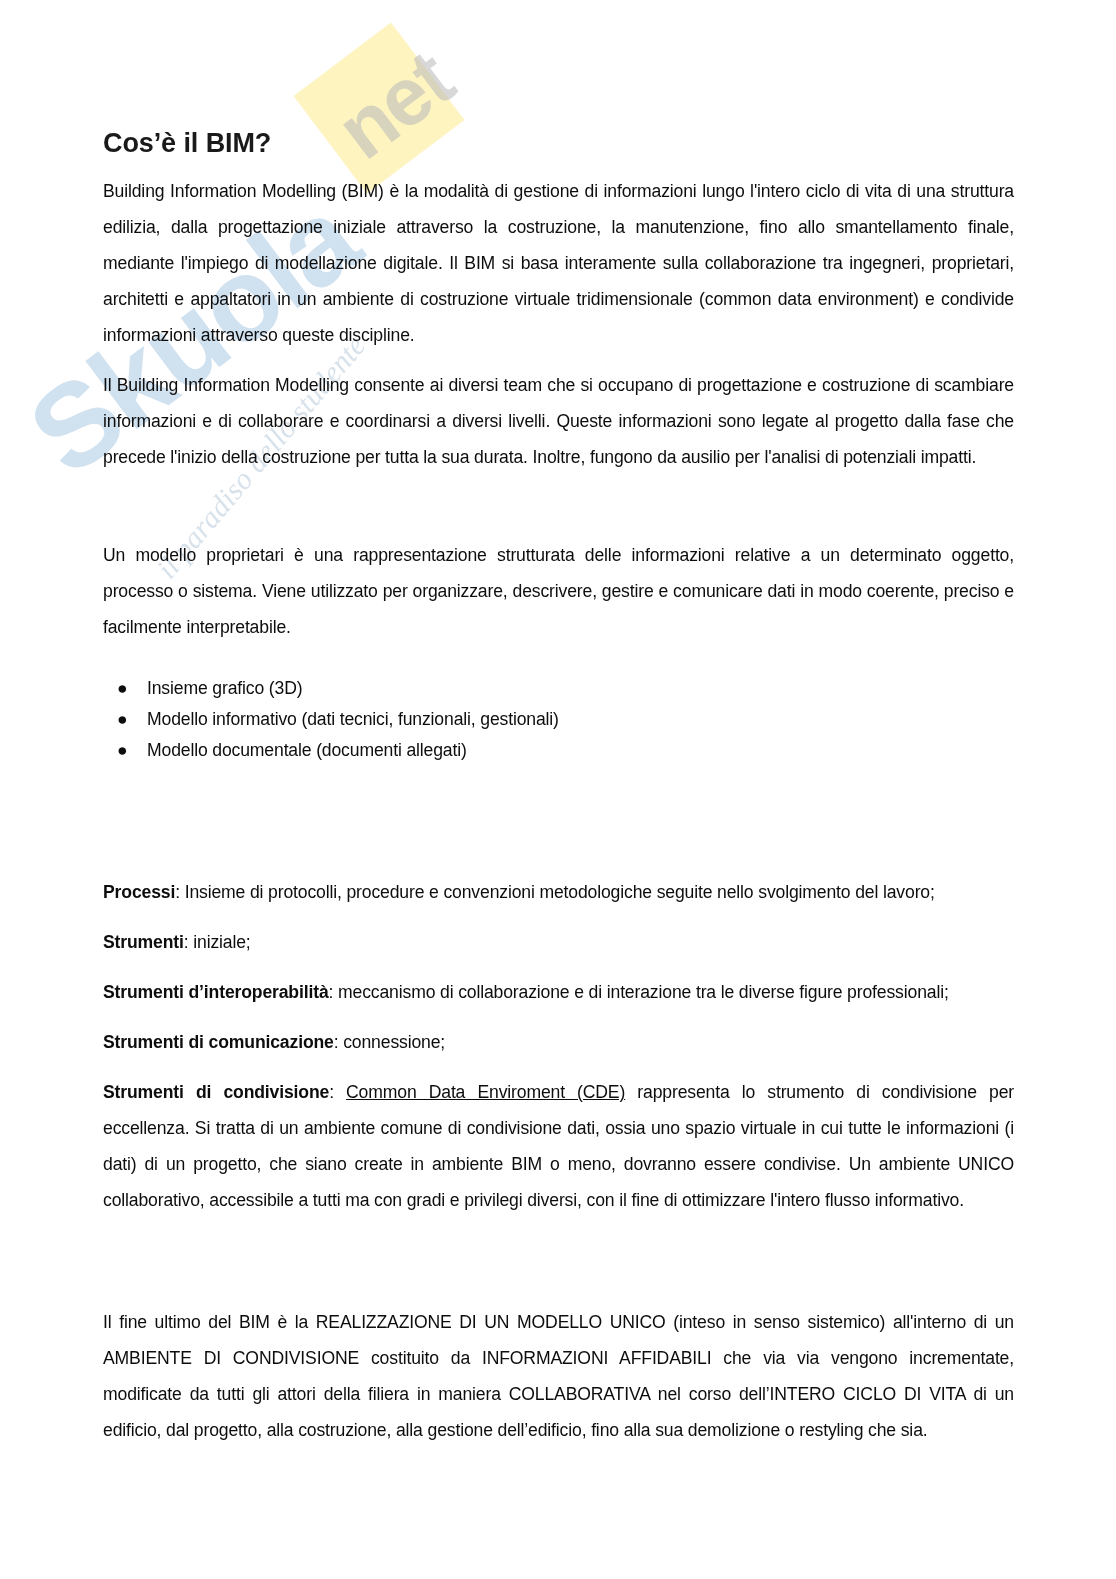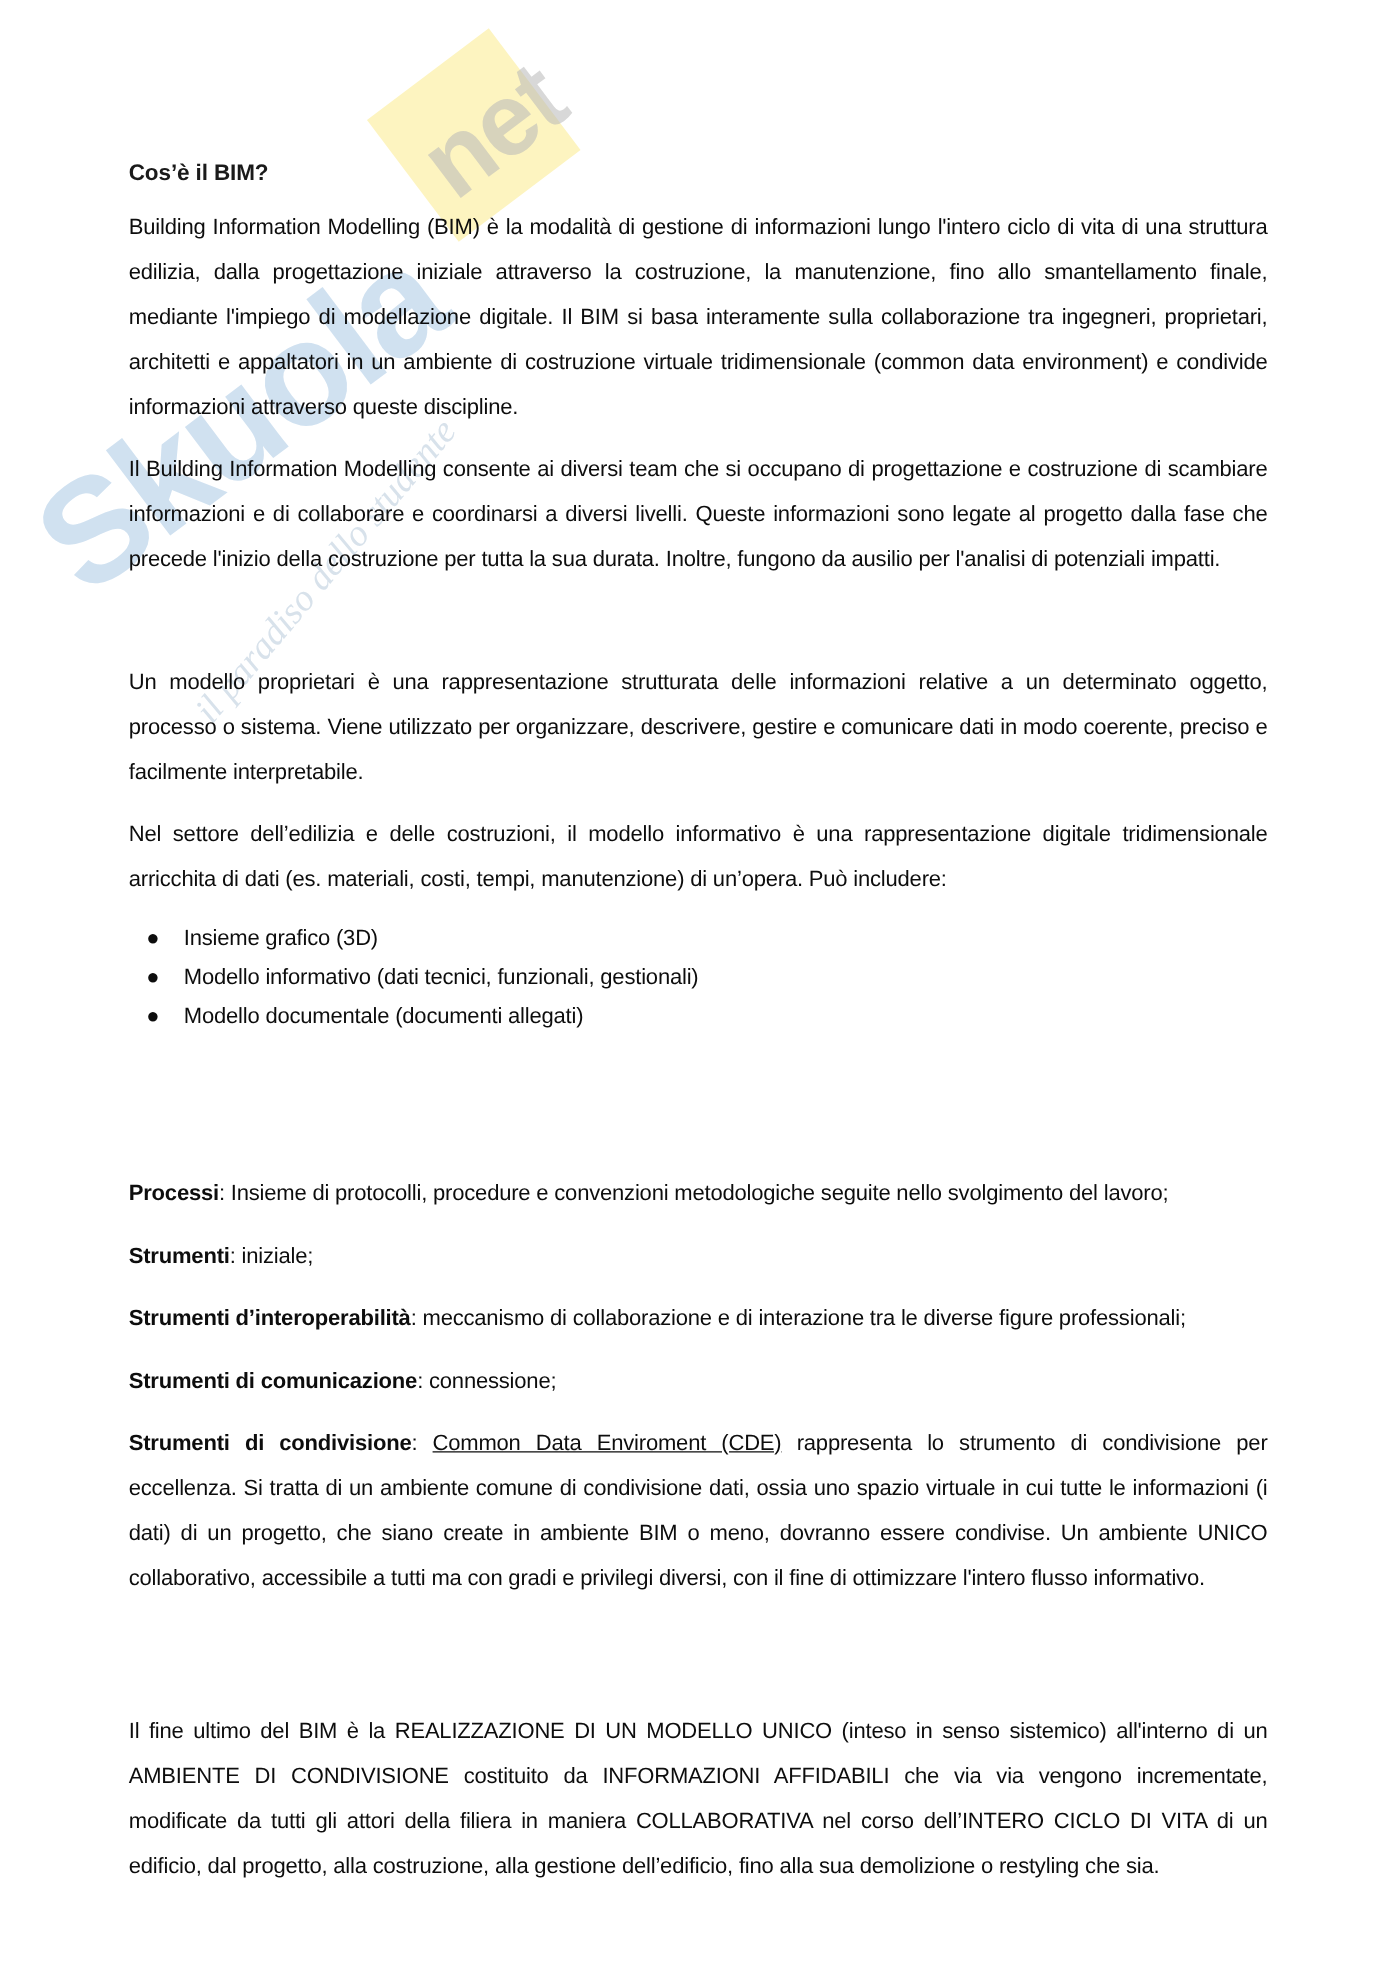--- a/index.html
+++ b/index.html
@@ -82,21 +82,21 @@
   }
   .content {
     position: absolute;
     left: 103px;
     top: 0;
     width: 911px;
   }
 
   h2.heading {
     font-family: "Liberation Sans", sans-serif;
-    font-size: 18px;
+    font-size: 27px;
     font-weight: bold;
     color: #1a1a1a;
     margin: 0;
     letter-spacing: -0.1px;
   }
 
   p.para {
     font-family: "Liberation Sans", sans-serif;
     font-size: 17.6px;
     line-height: 36px;
@@ -157,21 +157,20 @@
     <p class="para">Building Information Modelling (BIM) è la modalità di gestione di informazioni lungo l'intero ciclo di vita di una struttura edilizia, dalla progettazione iniziale attraverso la costruzione, la manutenzione, fino allo smantellamento finale, mediante l'impiego di modellazione digitale. Il BIM si basa interamente sulla collaborazione tra ingegneri, proprietari, architetti e appaltatori in un ambiente di costruzione virtuale tridimensionale (common data environment) e condivide informazioni attraverso queste discipline.</p>
     <div class="sp-para"></div>
     <p class="para">Il Building Information Modelling consente ai diversi team che si occupano di progettazione e costruzione di scambiare informazioni e di collaborare e coordinarsi a diversi livelli. Queste informazioni sono legate al progetto dalla fase che precede l'inizio della costruzione per tutta la sua durata. Inoltre, fungono da ausilio per l'analisi di potenziali impatti.</p>
 
     <div style="height:48px"></div>
 
     <div class="sp-after-h"></div>
 
     <p class="para">Un modello proprietari è una rappresentazione strutturata delle informazioni relative a un determinato oggetto, processo o sistema. Viene utilizzato per organizzare, descrivere, gestire e comunicare dati in modo coerente, preciso e facilmente interpretabile.</p>
     <div class="sp-para"></div>
-    <p class="para">Nel settore dell’edilizia e delle costruzioni, il modello informativo è una rappresentazione digitale tridimensionale arricchita di dati (es. materiali, costi, tempi, manutenzione) di un’opera. Può includere:</p>
 
     <div style="height:14px"></div>
 
     <ul class="bullets">
       <li>
         <span class="bullet-dot">●</span>
         <span>Insieme grafico (3D)</span>
       </li>
       <li>
         <span class="bullet-dot">●</span>

